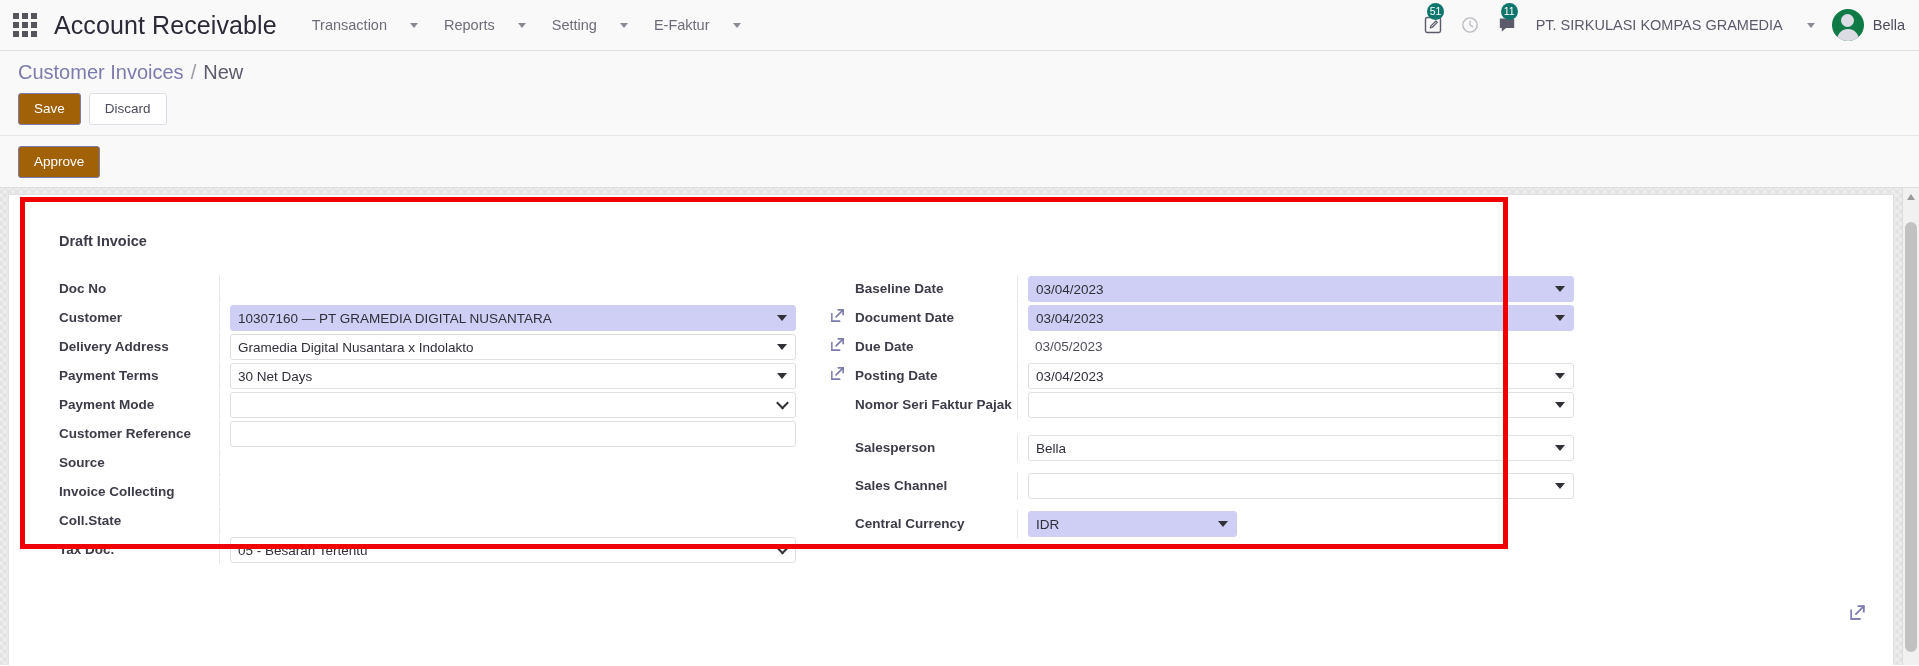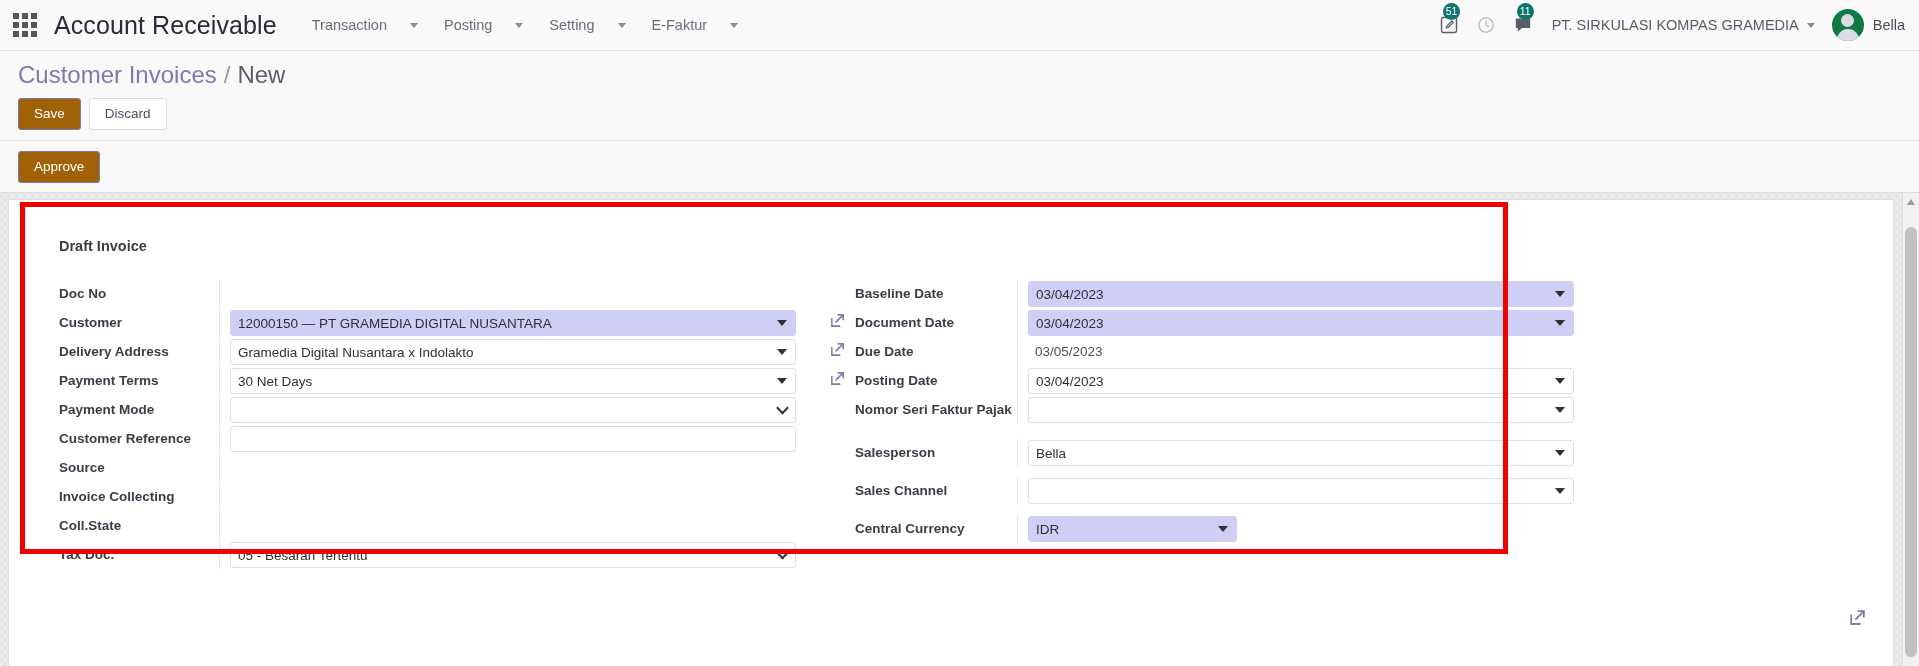--- a/index.html
+++ b/index.html
@@ -73,21 +73,21 @@
     font-size: 10.5px;
     display: flex; align-items: center; justify-content: center;
     padding: 0 3px;
     font-weight: 400;
     line-height: 1;
   }
   .nav-ico { width: 20px; height: 20px; display:block; }
   .company-name {
     font-size: 14.5px;
     color: #5b5b6b;
-    display: flex; align-items: center; gap: 8px;
+    display: flex; align-items: center; gap: 24px;
     cursor: pointer;
     white-space: nowrap;
     margin-left: 2px;
   }
   .avatar-wrap { display: flex; align-items: center; gap: 9px; cursor: pointer; }
   .avatar {
     width: 32px; height: 32px; border-radius: 50%;
     background: #0f7a45;
     position: relative; overflow: hidden;
     flex: none;
@@ -104,21 +104,21 @@
   }
   .user-name { font-size: 14.5px; color: #4c4c5c; }
 
   
   .crumbbar {
     background: #f9f9f9;
     padding: 10px 0 0 18px;
     border-bottom: 1px solid #e8e8e8;
   }
   .crumb {
-    font-size: 24px;
+    font-size: 20px;
     color: #7c7bad;
     display: flex; align-items: baseline; gap: 7px;
     margin-bottom: 9px;
   }
   .crumb .sep { color: #9a9aa8; }
   .crumb .cur { color: #5c5c6d; }
   .crumb .lnk { cursor: pointer; }
   .btnrow { display: flex; gap: 8px; padding-bottom: 10px; }
   .btn {
     font-size: 13.5px;
@@ -344,21 +344,21 @@
       <i></i>
       <i></i>
   </div>
   <div class="brand">Account Receivable</div>
   <div class="menu">
     <div class="menu-item">
       <span>Transaction</span>
       <span class="caret-down"></span>
     </div>
     <div class="menu-item">
-      <span>Posting</span>
+      <span>Reports</span>
       <span class="caret-down"></span>
     </div>
     <div class="menu-item">
       <span>Setting</span>
       <span class="caret-down"></span>
     </div>
     <div class="menu-item">
       <span>E-Faktur</span>
       <span class="caret-down"></span>
     </div>
@@ -425,21 +425,21 @@
             <div class="flabel">Doc No</div>
             <div class="fctl">
                 <div class="blank"></div>
               </div>
           </div>
 
           <div class="frow">
             <div class="flabel">Customer</div>
             <div class="fctl">
               <div class="sel hl">
-                <span>12000150 — PT GRAMEDIA DIGITAL NUSANTARA</span>
+                <span>10307160 — PT GRAMEDIA DIGITAL NUSANTARA</span>
                 <span class="arr"></span>
               </div>
             </div>
           </div>
 
           <div class="frow">
             <div class="flabel">Delivery Address</div>
             <div class="fctl">
               <div class="sel">
                 <span>Gramedia Digital Nusantara x Indolakto</span>

